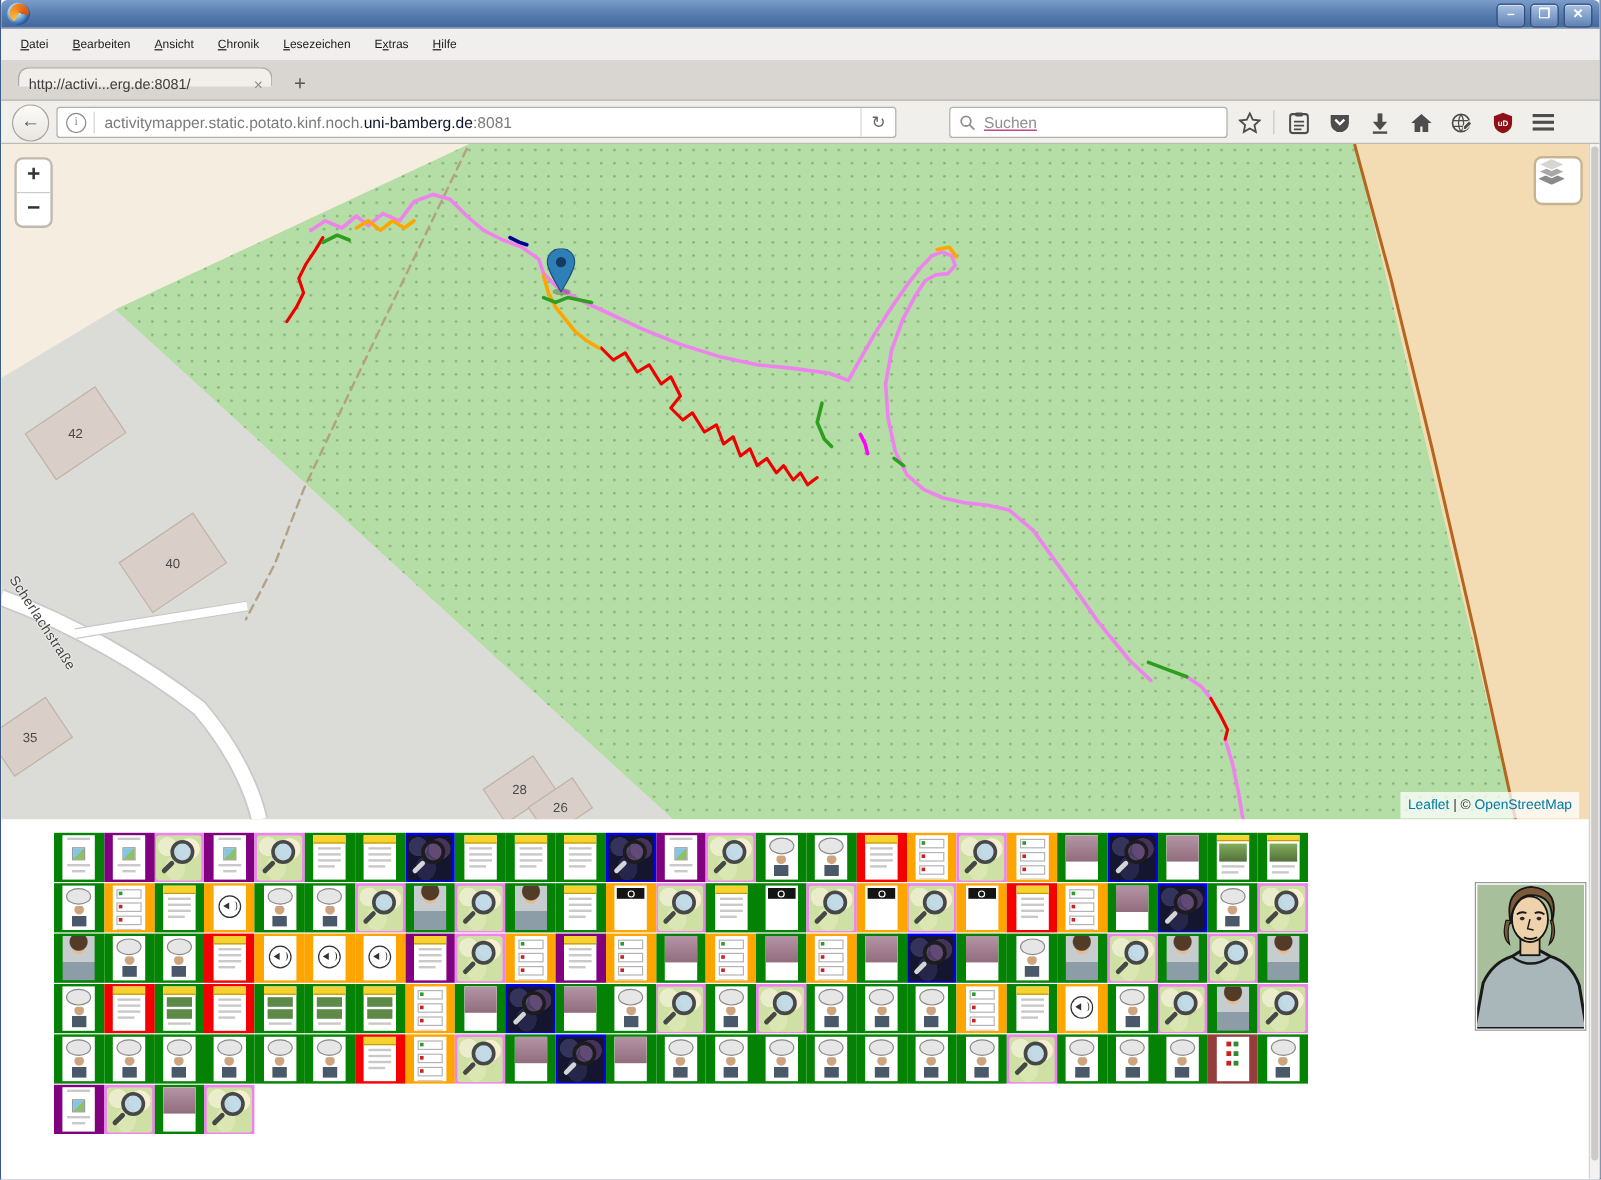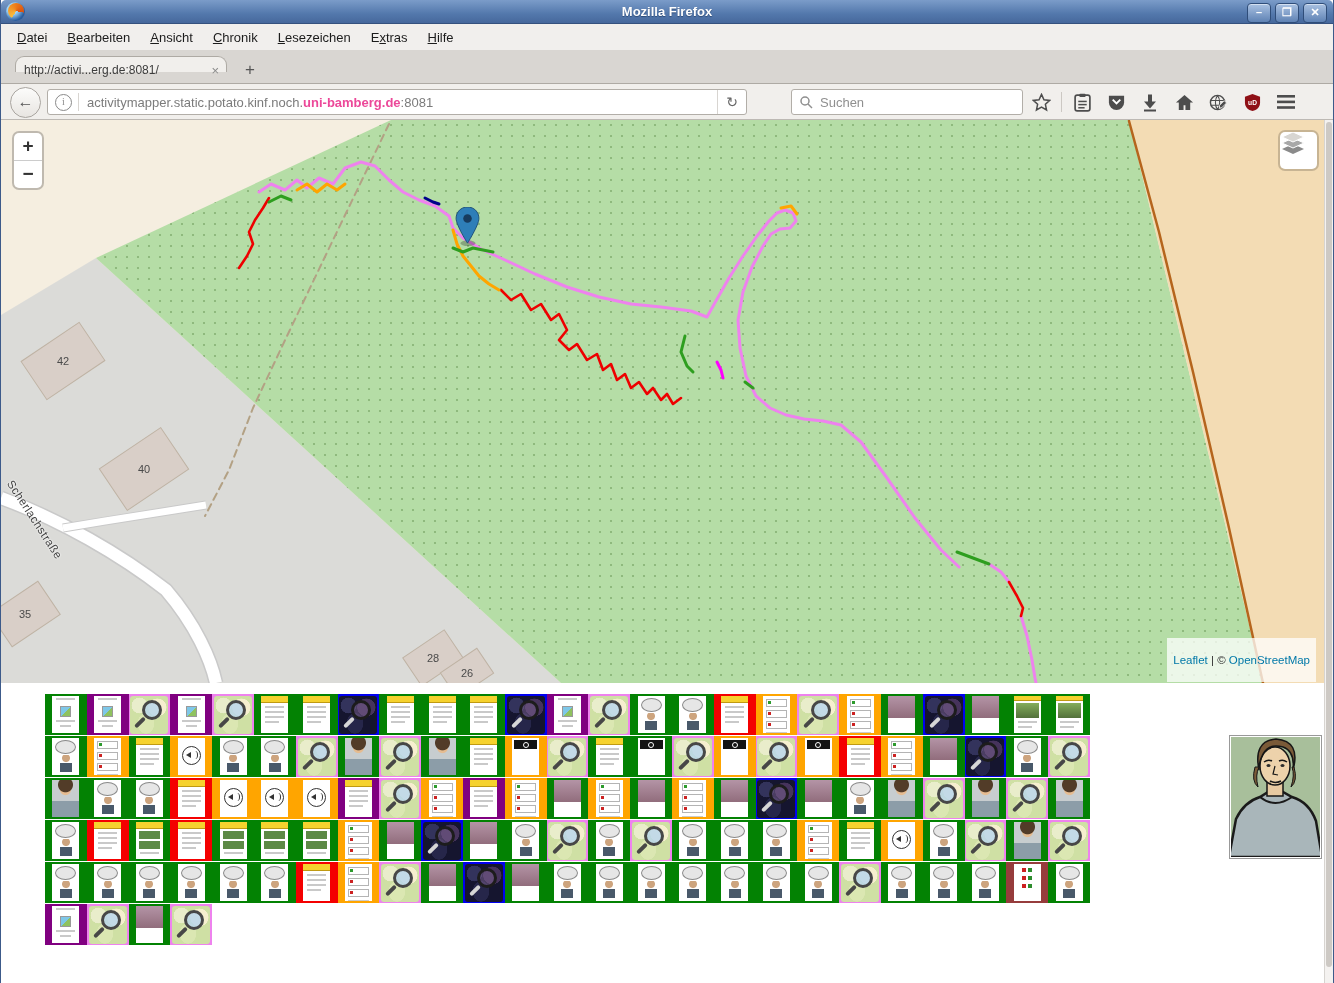--- a/index.html
+++ b/index.html
@@ -18,21 +18,21 @@
     background:radial-gradient(circle at 35% 35%,#9fd4f7 0 30%,#2a5d9e 70%);overflow:hidden;}
   #fx-logo::after{content:"";position:absolute;left:2px;top:1px;width:16px;height:16px;border-radius:50%;
     background:conic-gradient(from 210deg,#f7bd3e,#ef7d1a 40%,#d9500f 70%,transparent 70%);}
   .winbtns{position:absolute;right:6px;top:3px;display:flex;gap:4px;}
   .winbtn{width:22px;height:18px;border-radius:4px;border:1px solid #2f4d79;
     background:linear-gradient(#a9c1e2,#5f82b4);color:#fff;font-size:11px;line-height:16px;
     text-align:center;font-weight:bold;box-shadow:inset 0 1px 0 rgba(255,255,255,.5);}
 
   
   #menubar{position:absolute;left:0;top:24px;width:100%;height:26px;background:#f1efed;
-    display:flex;align-items:center;padding-left:6px;box-sizing:border-box;font-size:13px;color:#1c1c1c;}
+    display:flex;align-items:center;padding-left:6px;box-sizing:border-box;font-size:10px;color:#1c1c1c;}
   .menu-item{padding:0 10px;cursor:default;}
   .menu-item u{text-decoration:underline;}
 
   
   #tabbar{position:absolute;left:0;top:50px;width:100%;height:34px;background:#d9d6d2;}
   #tab{position:absolute;left:14px;top:6px;width:212px;height:16px;background:#f1efec;
     border:1px solid #aeaaa4;border-bottom:none;border-radius:9px 9px 0 0;box-sizing:border-box;
     font-size:12px;color:#3c3c3c;line-height:27px;padding:0 8px;}
   #tab-close{position:absolute;right:7px;top:0;color:#8a8a8a;font-size:13px;line-height:27px;}
   #newtab{position:absolute;left:238px;top:10px;font-size:17px;color:#555;width:22px;text-align:center;}
@@ -43,44 +43,44 @@
     border-bottom:1px solid #bdb9b4;box-sizing:border-box;}
   #back-btn{position:absolute;left:9px;top:3px;width:29px;height:29px;border-radius:50%;
     border:1px solid #a9a5a0;background:linear-gradient(#fcfcfb,#e8e5e1);
     color:#555;font-size:16px;font-weight:bold;text-align:center;line-height:27px;}
   #urlbar{position:absolute;left:46px;top:5px;width:700px;height:26px;background:#fff;
     border:1px solid #b2aea8;border-radius:3px;box-sizing:border-box;display:flex;align-items:center;font-size:13px;}
   #info-icon{width:15px;height:15px;border:1px solid #8a8a8a;border-radius:50%;color:#8a8a8a;
     font-size:10px;line-height:14px;text-align:center;font-family:"Liberation Serif",serif;margin:0 6px 0 7px;}
   #url-divider{width:1px;height:18px;background:#d8d5d1;margin-right:8px;}
   .url-dim{color:#7b7b7b;}
-  .url-strong{color:#ec4899;font-weight:bold;}
+  .url-strong{color:#0f172a;font-weight:normal;}
   #reload-btn{margin-left:auto;border-left:1px solid #d8d5d1;padding:0 8px;color:#666;font-size:14px;line-height:24px;}
   #searchbar{position:absolute;left:790px;top:5px;width:232px;height:26px;background:#fff;
     border:1px solid #b2aea8;border-radius:3px;box-sizing:border-box;display:flex;align-items:center;}
-  #search-input{border:none;outline:none;flex:1;font-size:13px;color:#737373;background:transparent;
-    font-family:"Liberation Sans",sans-serif;}
+  #search-input{border:none;outline:none;flex:1;font-size:13px;color:#be185d;background:transparent;
+    font-family:"Liberation Sans",sans-serif;text-decoration:underline;}
   #search-input::placeholder{color:#8f8f8f;}
   .tb-icons{position:absolute;left:1030px;top:3px;height:30px;display:flex;align-items:center;gap:14px;}
   .tbi{width:20px;height:20px;display:flex;align-items:center;justify-content:center;}
   .tb-sep{width:1px;height:20px;background:#ccc8c3;margin:0 -4px;}
 
   
   #map{position:absolute;left:0;top:120px;width:1325px;height:563px;overflow:hidden;background:#f5eee0;}
   #map svg{position:absolute;left:0;top:0;}
   #street-label{position:absolute;left:14px;top:358px;transform:rotate(57deg);transform-origin:0 0;
     font-size:11.5px;color:#3f3f3f;letter-spacing:.5px;text-shadow:0 0 2px #fff,0 0 2px #fff;}
   #zoom-ctl{position:absolute;left:13px;top:13px;width:28px;background:#fff;border-radius:5px;
     box-shadow:0 0 0 2px rgba(0,0,0,.22);overflow:hidden;}
   .zoom-btn{height:27px;text-align:center;font-size:19px;font-weight:bold;color:#333;line-height:26px;}
   #zoom-in{border-bottom:1px solid #ccc;}
   #layers-ctl{position:absolute;left:1279px;top:12px;width:37px;height:37px;background:#fff;border-radius:5px;
     box-shadow:0 0 0 2px rgba(0,0,0,.18);display:flex;align-items:center;justify-content:center;}
   #attribution{position:absolute;right:10px;bottom:1px;background:rgba(255,255,255,.75);
-    font-size:11.5px;color:#333;padding:16px 6px;}
+    font-size:11.5px;color:#333;padding:5px 6px;}
   #attribution a{color:#0078a8;text-decoration:none;}
   #marker{position:absolute;width:25px;height:39px;}
 
   
   #scrollbar{position:absolute;right:0;top:120px;width:9px;height:863px;background:#f4f2f0;
     border-left:1px solid #d7d4d0;box-sizing:border-box;}
   #scroll-thumb{position:absolute;left:1px;right:1px;top:2px;height:845px;background:#cdc9c4;border-radius:4px;}
 
   
   #panel{position:absolute;left:0;top:683px;width:1325px;height:300px;background:#fff;}
@@ -141,21 +141,20 @@
   #portrait{position:absolute;left:1228px;top:52px;width:93px;height:124px;background:#fff;
     border:1px solid #999;box-sizing:border-box;padding:1px;z-index:2;}
 </style>
 </head>
 <body>
 
 <div id="window">
 
   <div id="titlebar">
     <div id="fx-logo"></div>
-    <div id="title-text">Mozilla Firefox</div>
     <div class="winbtns">
       <div class="winbtn">–</div>
       <div class="winbtn">❐</div>
       <div class="winbtn">✕</div>
     </div>
   </div>
 
   <div id="menubar">
       <div class="menu-item"><u>D</u>atei</div>
       <div class="menu-item"><u>B</u>earbeiten</div>

